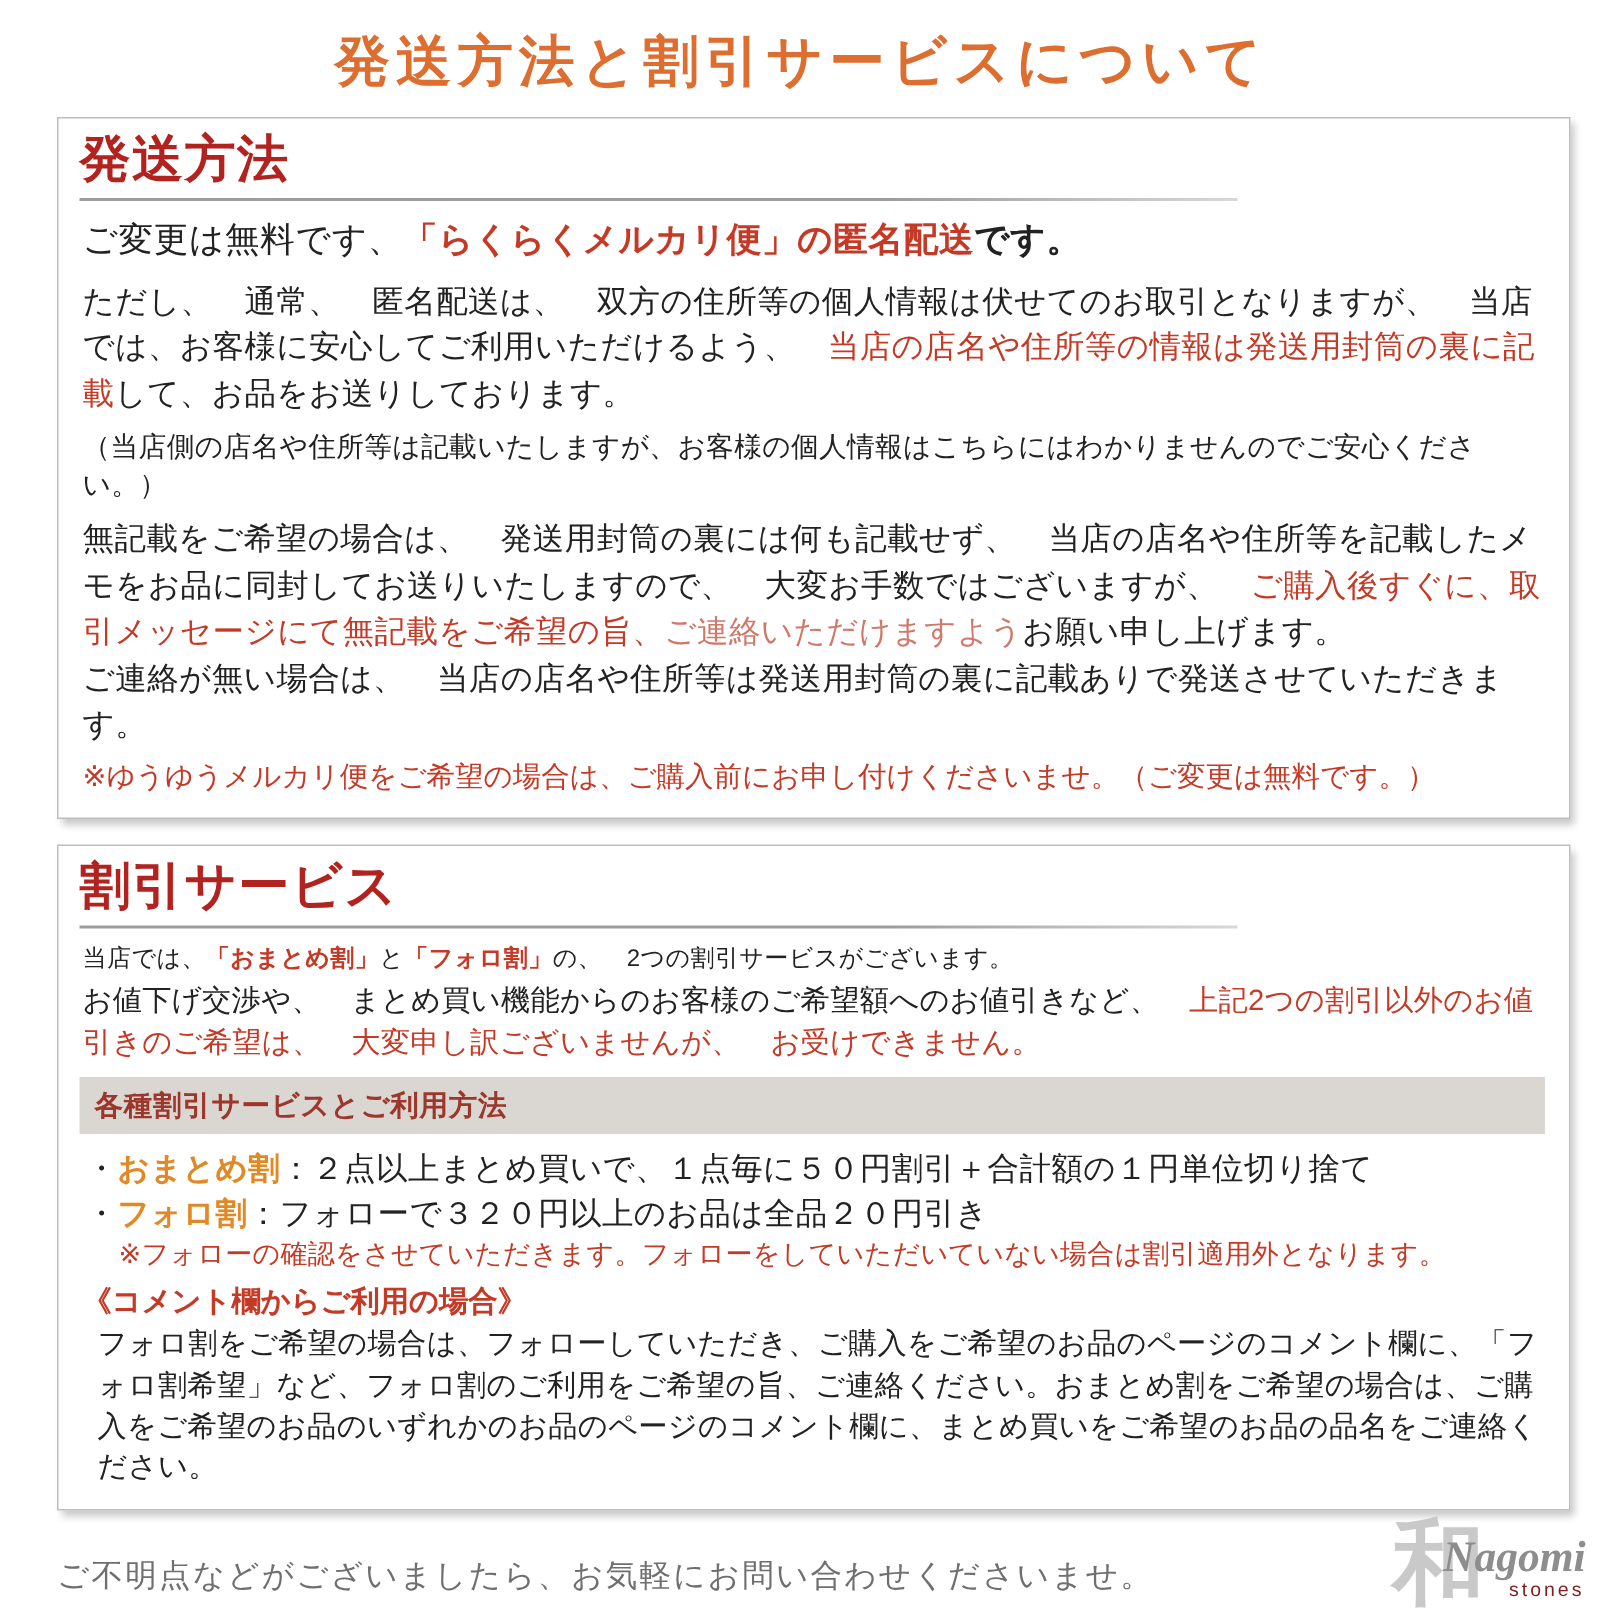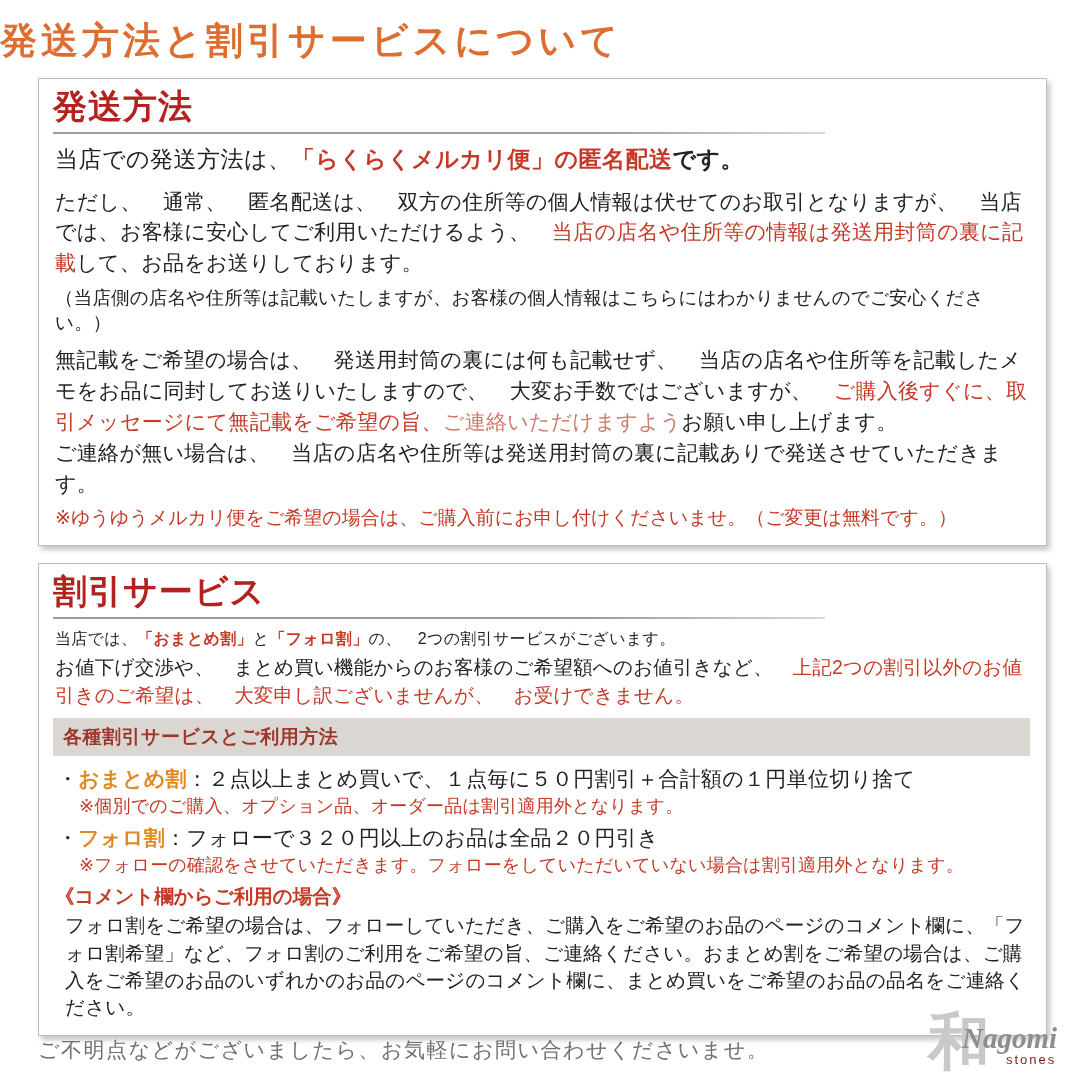--- a/index.html
+++ b/index.html
@@ -17,20 +17,21 @@
   }
   *{margin:0;padding:0;box-sizing:border-box;}
   html,body{width:1080px;height:1080px;overflow:hidden;}
   body{
     background:#ffffff;
     font-family:"Liberation Sans","DejaVu Sans",sans-serif;
     color:var(--body-text);
     position:relative;
   }
   .page-title{
+    text-align:center;
     font-family:Liberation Sans, sans-serif;
     font-weight:600;
     font-size:37px;
     letter-spacing:4px;
     color:var(--title-orange);
     margin:16px 12px 12px 0;
   }
   .card{
     margin:0 33px 17px 38px;
     border:1px solid var(--border-gray);
@@ -122,21 +123,21 @@
 </style>
 </head>
 <body>
 
 <h1 class="page-title">発送方法と割引サービスについて</h1>
 
 <section class="card">
   <h2>発送方法</h2>
   <div class="rule"></div>
 
-  <p class="lead"><span>当店での発送方法は、</span><span class="c-redb">「らくらくメルカリ便」の匿名配送</span><span class="c-blkb">です。</span></p>
+  <p class="lead"><span>ご変更は無料です、</span><span class="c-redb">「らくらくメルカリ便」の匿名配送</span><span class="c-blkb">です。</span></p>
 
   <p class="body1"><span>ただし、　通常、　匿名配送は、　双方の住所等の個人情報は伏せてのお取引となりますが、　当店では、お客様に安心してご利用いただけるよう、　</span><span class="c-red">当店の店名や住所等の情報は発送用封筒の裏に記載</span><span>して、お品をお送りしております。</span></p>
 
   <p class="small-note">（当店側の店名や住所等は記載いたしますが、お客様の個人情報はこちらにはわかりませんのでご安心ください。）</p>
 
   <p class="body1"><span>無記載をご希望の場合は、　発送用封筒の裏には何も記載せず、　当店の店名や住所等を記載したメモをお品に同封してお送りいたしますので、　大変お手数ではございますが、　</span><span class="c-red">ご購入後すぐに、取引メッセージにて無記載をご希望の旨、</span><span class="c-redl">ご連絡いただけますよう</span><span>お願い申し上げます。</span><br><span>ご連絡が無い場合は、　当店の店名や住所等は発送用封筒の裏に記載ありで発送させていただきます。</span></p>
 
   <p class="note-red">※ゆうゆうメルカリ便をご希望の場合は、ご購入前にお申し付けくださいませ。（ご変更は無料です。）</p>
 </section>
 
@@ -144,21 +145,20 @@
   <h2>割引サービス</h2>
   <div class="rule"></div>
 
   <p class="lead2"><span>当店では、</span><span class="c-redb">「おまとめ割」</span><span>と</span><span class="c-redb">「フォロ割」</span><span>の、　2つの割引サービスがございます。</span></p>
 
   <p class="body2"><span>お値下げ交渉や、　まとめ買い機能からのお客様のご希望額へのお値引きなど、　</span><span class="c-red">上記2つの割引以外のお値引きのご希望は、　大変申し訳ございませんが、　お受けできません。</span><br></p>
 
   <div class="graybar">各種割引サービスとご利用方法</div>
 
   <p class="bullet"><span>・</span><span class="c-orgb">おまとめ割</span><span>：２点以上まとめ買いで、１点毎に５０円割引＋合計額の１円単位切り捨て</span></p>
-  <p class="bullet-note">※個別でのご購入、オプション品、オーダー品は割引適用外となります。</p>
 
   <p class="bullet"><span>・</span><span class="c-orgb">フォロ割</span><span>：フォローで３２０円以上のお品は全品２０円引き</span></p>
   <p class="bullet-note">※フォローの確認をさせていただきます。フォローをしていただいていない場合は割引適用外となります。</p>
 
 
   <p class="sub-heading">《コメント欄からご利用の場合》</p>
   <p class="sub-body">フォロ割をご希望の場合は、フォローしていただき、ご購入をご希望のお品のページのコメント欄に、「フォロ割希望」など、フォロ割のご利用をご希望の旨、ご連絡ください。おまとめ割をご希望の場合は、ご購入をご希望のお品のいずれかのお品のページのコメント欄に、まとめ買いをご希望のお品の品名をご連絡ください。</p>
 
 </section>
 

